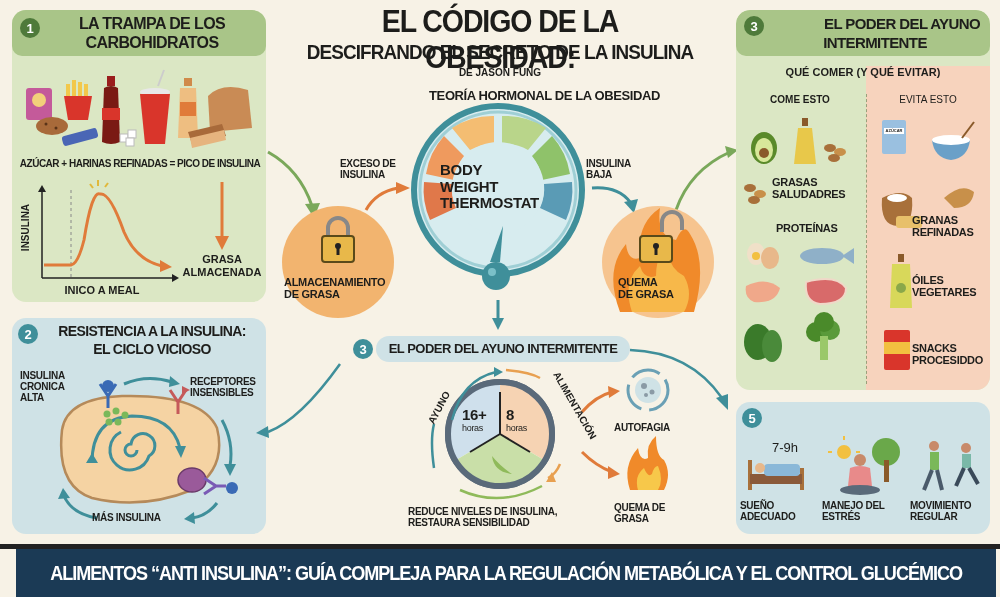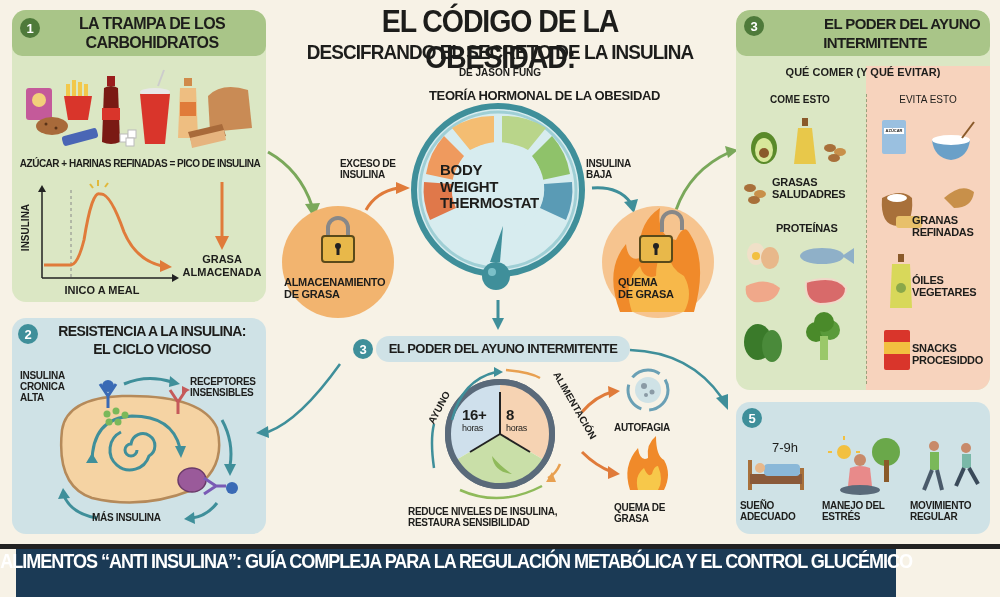--- a/index.html
+++ b/index.html
@@ -426,15 +426,15 @@
     <div>MANEJO DEL</div>
     <div>ESTRÉS</div>
   </div>
   <div class="lbl" style="left:174px;top:98px;width:78px;font-size:10px">
     <div>MOVIMIENTO</div>
     <div>REGULAR</div>
   </div>
 </div>
 
 <div style="position:absolute;left:0;top:544px;width:1000px;height:5px;background:#222"></div>
-<div style="position:absolute;left:16px;top:549px;width:880px;height:48px;background:#1b3a55;display:flex;align-items:flex-start;justify-content:center">
+<div style="position:absolute;left:16px;top:549px;width:980px;height:48px;background:#1b3a55;display:flex;align-items:center;justify-content:center">
   <div style="color:#fff;font-size:21px;font-weight:700;letter-spacing:-1.2px;white-space:nowrap;transform:scaleX(0.86)">ALIMENTOS “ANTI INSULINA”: GUÍA COMPLEJA PARA LA REGULACIÓN METABÓLICA Y EL CONTROL GLUCÉMICO</div>
 </div>
 
 </body></html>

